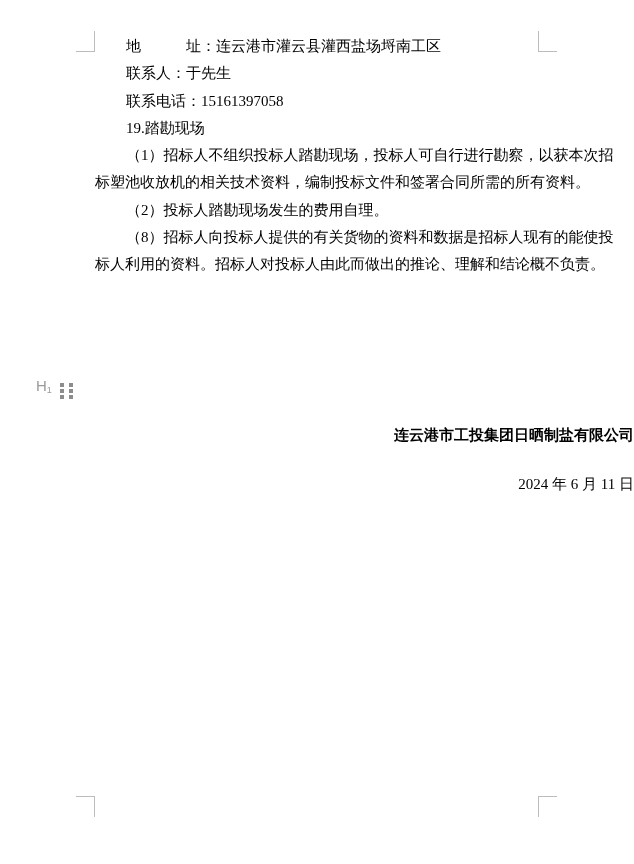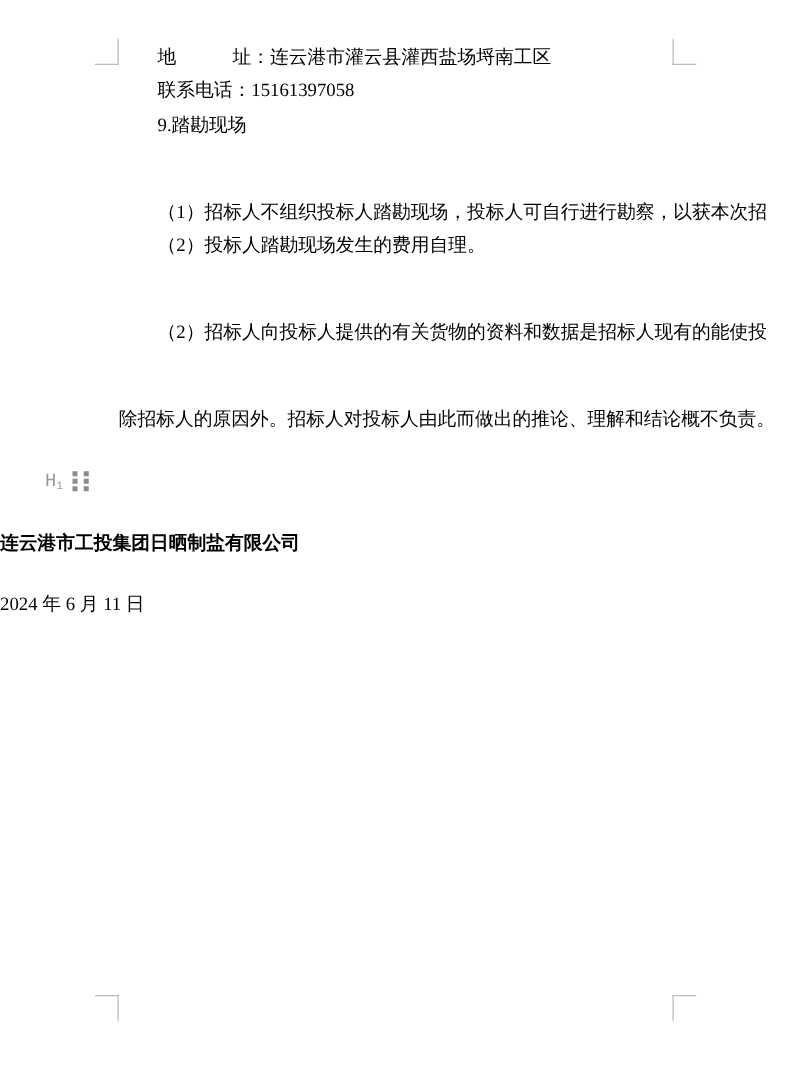--- a/index.html
+++ b/index.html
@@ -17,45 +17,45 @@
   #body-text{
     position:absolute;left:95px;top:33px;width:443px;
     font-size:15px;
   }
   .line{
     height:27.3px;line-height:27.3px;
     white-space:pre;
     overflow:visible;
   }
   .line.indent{text-indent:31px;}
-  .line.j{text-align:justify;text-align-last:justify;margin-top:42px;}
+  .line.j{text-align:justify;text-align-last:justify;}
 
   
   .company-line{
     position:absolute;left:0;top:427px;width:634px;
-    text-align:left;font-size:15px;font-weight:bold;line-height:16px;
+    text-align:right;font-size:15px;font-weight:bold;line-height:16px;
   }
   .date-line{
     position:absolute;left:0;top:476px;width:634px;
-    text-align:left;font-size:15px;line-height:16px;
+    text-align:right;font-size:15px;line-height:16px;
   }
 
   
   .mark{position:absolute;width:19px;height:21px;box-sizing:border-box;}
   .mark.tl{left:76px;top:31px;border-right:1px solid #bcbcbc;border-bottom:1px solid #bcbcbc;}
   .mark.tr{left:538px;top:31px;border-left:1px solid #bcbcbc;border-bottom:1px solid #bcbcbc;}
   .mark.bl{left:76px;top:796px;border-right:1px solid #bcbcbc;border-top:1px solid #bcbcbc;}
   .mark.br{left:538px;top:796px;border-left:1px solid #bcbcbc;border-top:1px solid #bcbcbc;}
 
   
   #block-handle{
     position:absolute;left:36px;top:377px;
-    display:flex;align-items:flex-start;gap:8px;
+    display:flex;align-items:flex-end;gap:8px;
     color:#9a9a9a;
-    font-family:Liberation Mono, monospace;
+    font-family:Liberation Sans, sans-serif;
     cursor:pointer;
   }
   .h1-badge{font-size:15px;line-height:18px;}
   .h1-badge .lvl{font-size:9px;vertical-align:-2px;}
   .dots-grid{
     display:grid;
     grid-template-columns:repeat(2,4px);
     grid-auto-rows:4px;
     gap:2px 5px;
   }
@@ -66,26 +66,28 @@
 
 <div class="page">
 
   <div class="mark tl"></div>
   <div class="mark tr"></div>
   <div class="mark bl"></div>
   <div class="mark br"></div>
 
   <div id="body-text">
       <div class="line indent">地　　　址：连云港市灌云县灌西盐场埒南工区</div>
+      <div class="line indent">联系人：于先生</div>
       <div class="line indent">联系电话：15161397058</div>
-      <div class="line indent">9.踏勘现场</div>
+      <div class="line indent">19.踏勘现场</div>
       <div class="line indent j">（1）招标人不组织投标人踏勘现场，投标人可自行进行勘察，以获本次招</div>
+      <div class="line j">标塑池收放机的相关技术资料，编制投标文件和签署合同所需的所有资料。</div>
       <div class="line indent">（2）投标人踏勘现场发生的费用自理。</div>
-      <div class="line indent j">（2）招标人向投标人提供的有关货物的资料和数据是招标人现有的能使投</div>
-      <div class="line j">除招标人的原因外。招标人对投标人由此而做出的推论、理解和结论概不负责。</div>
+      <div class="line indent j">（8）招标人向投标人提供的有关货物的资料和数据是招标人现有的能使投</div>
+      <div class="line j">标人利用的资料。招标人对投标人由此而做出的推论、理解和结论概不负责。</div>
     </div>
 
   <div id="block-handle">
     <span class="h1-badge"><span>H</span><span class="lvl">1</span></span>
     <span class="dots-grid">
         <span class="dot"></span>
         <span class="dot"></span>
         <span class="dot"></span>
         <span class="dot"></span>
         <span class="dot"></span>

